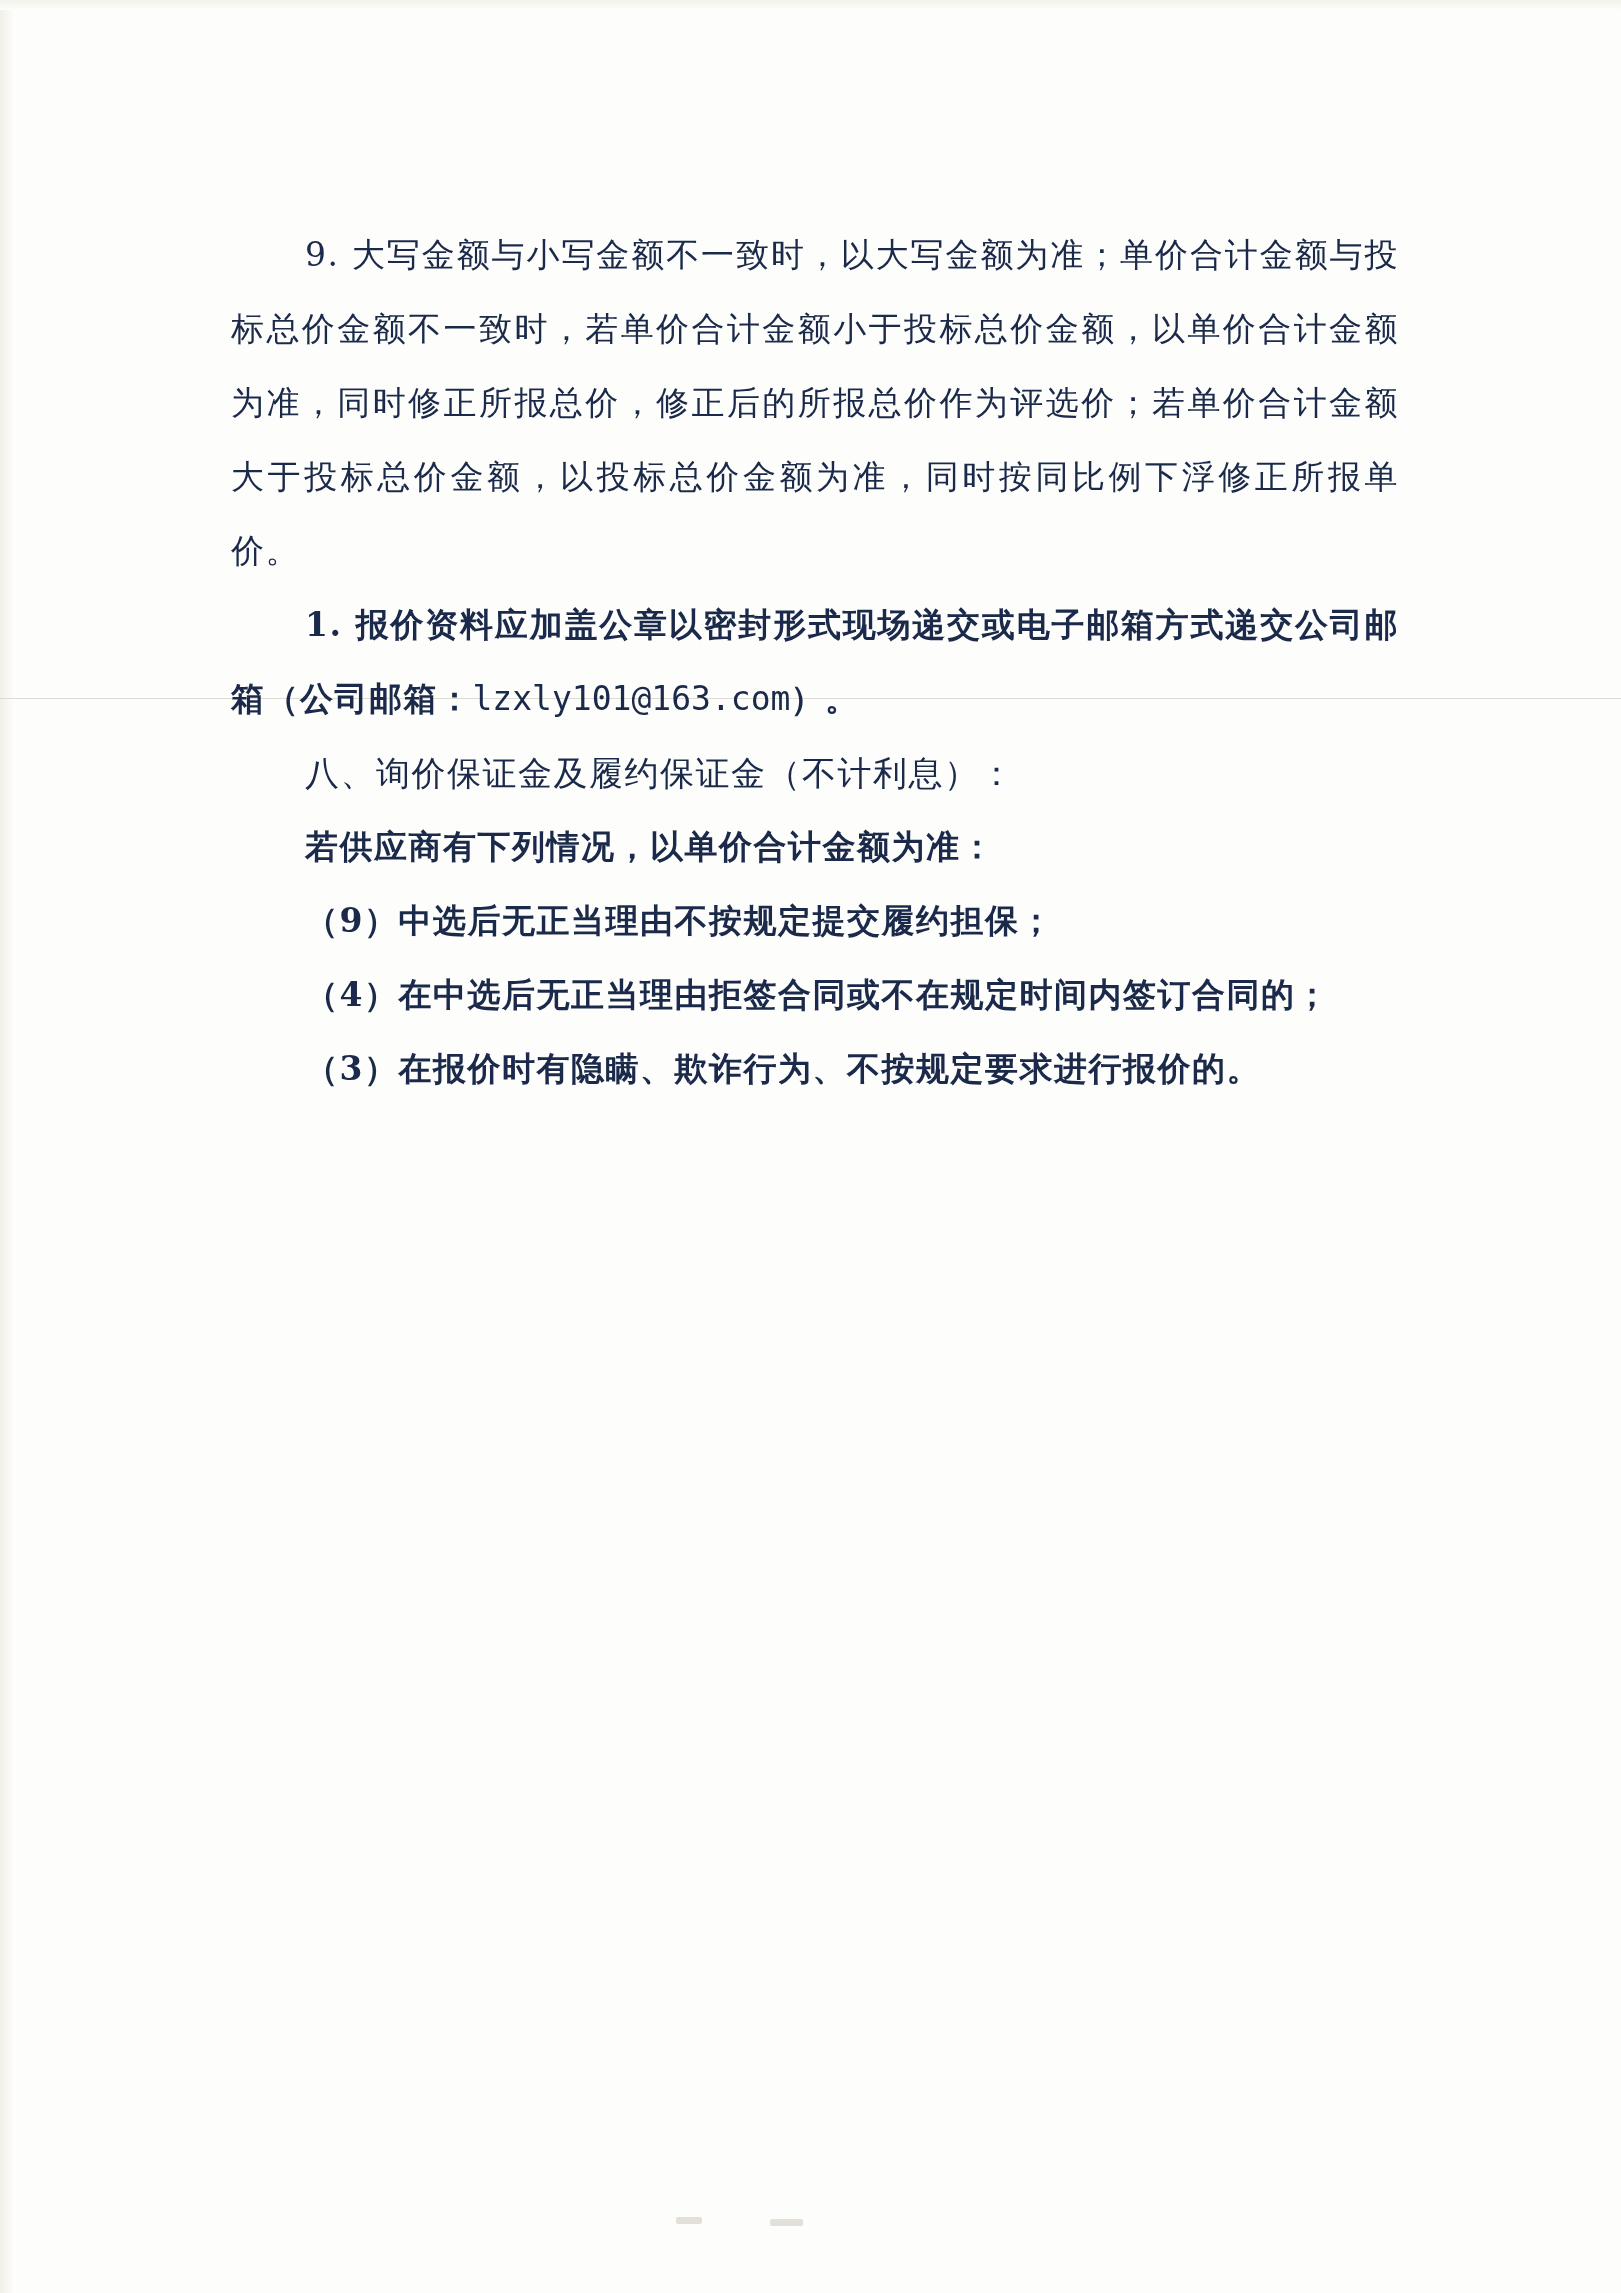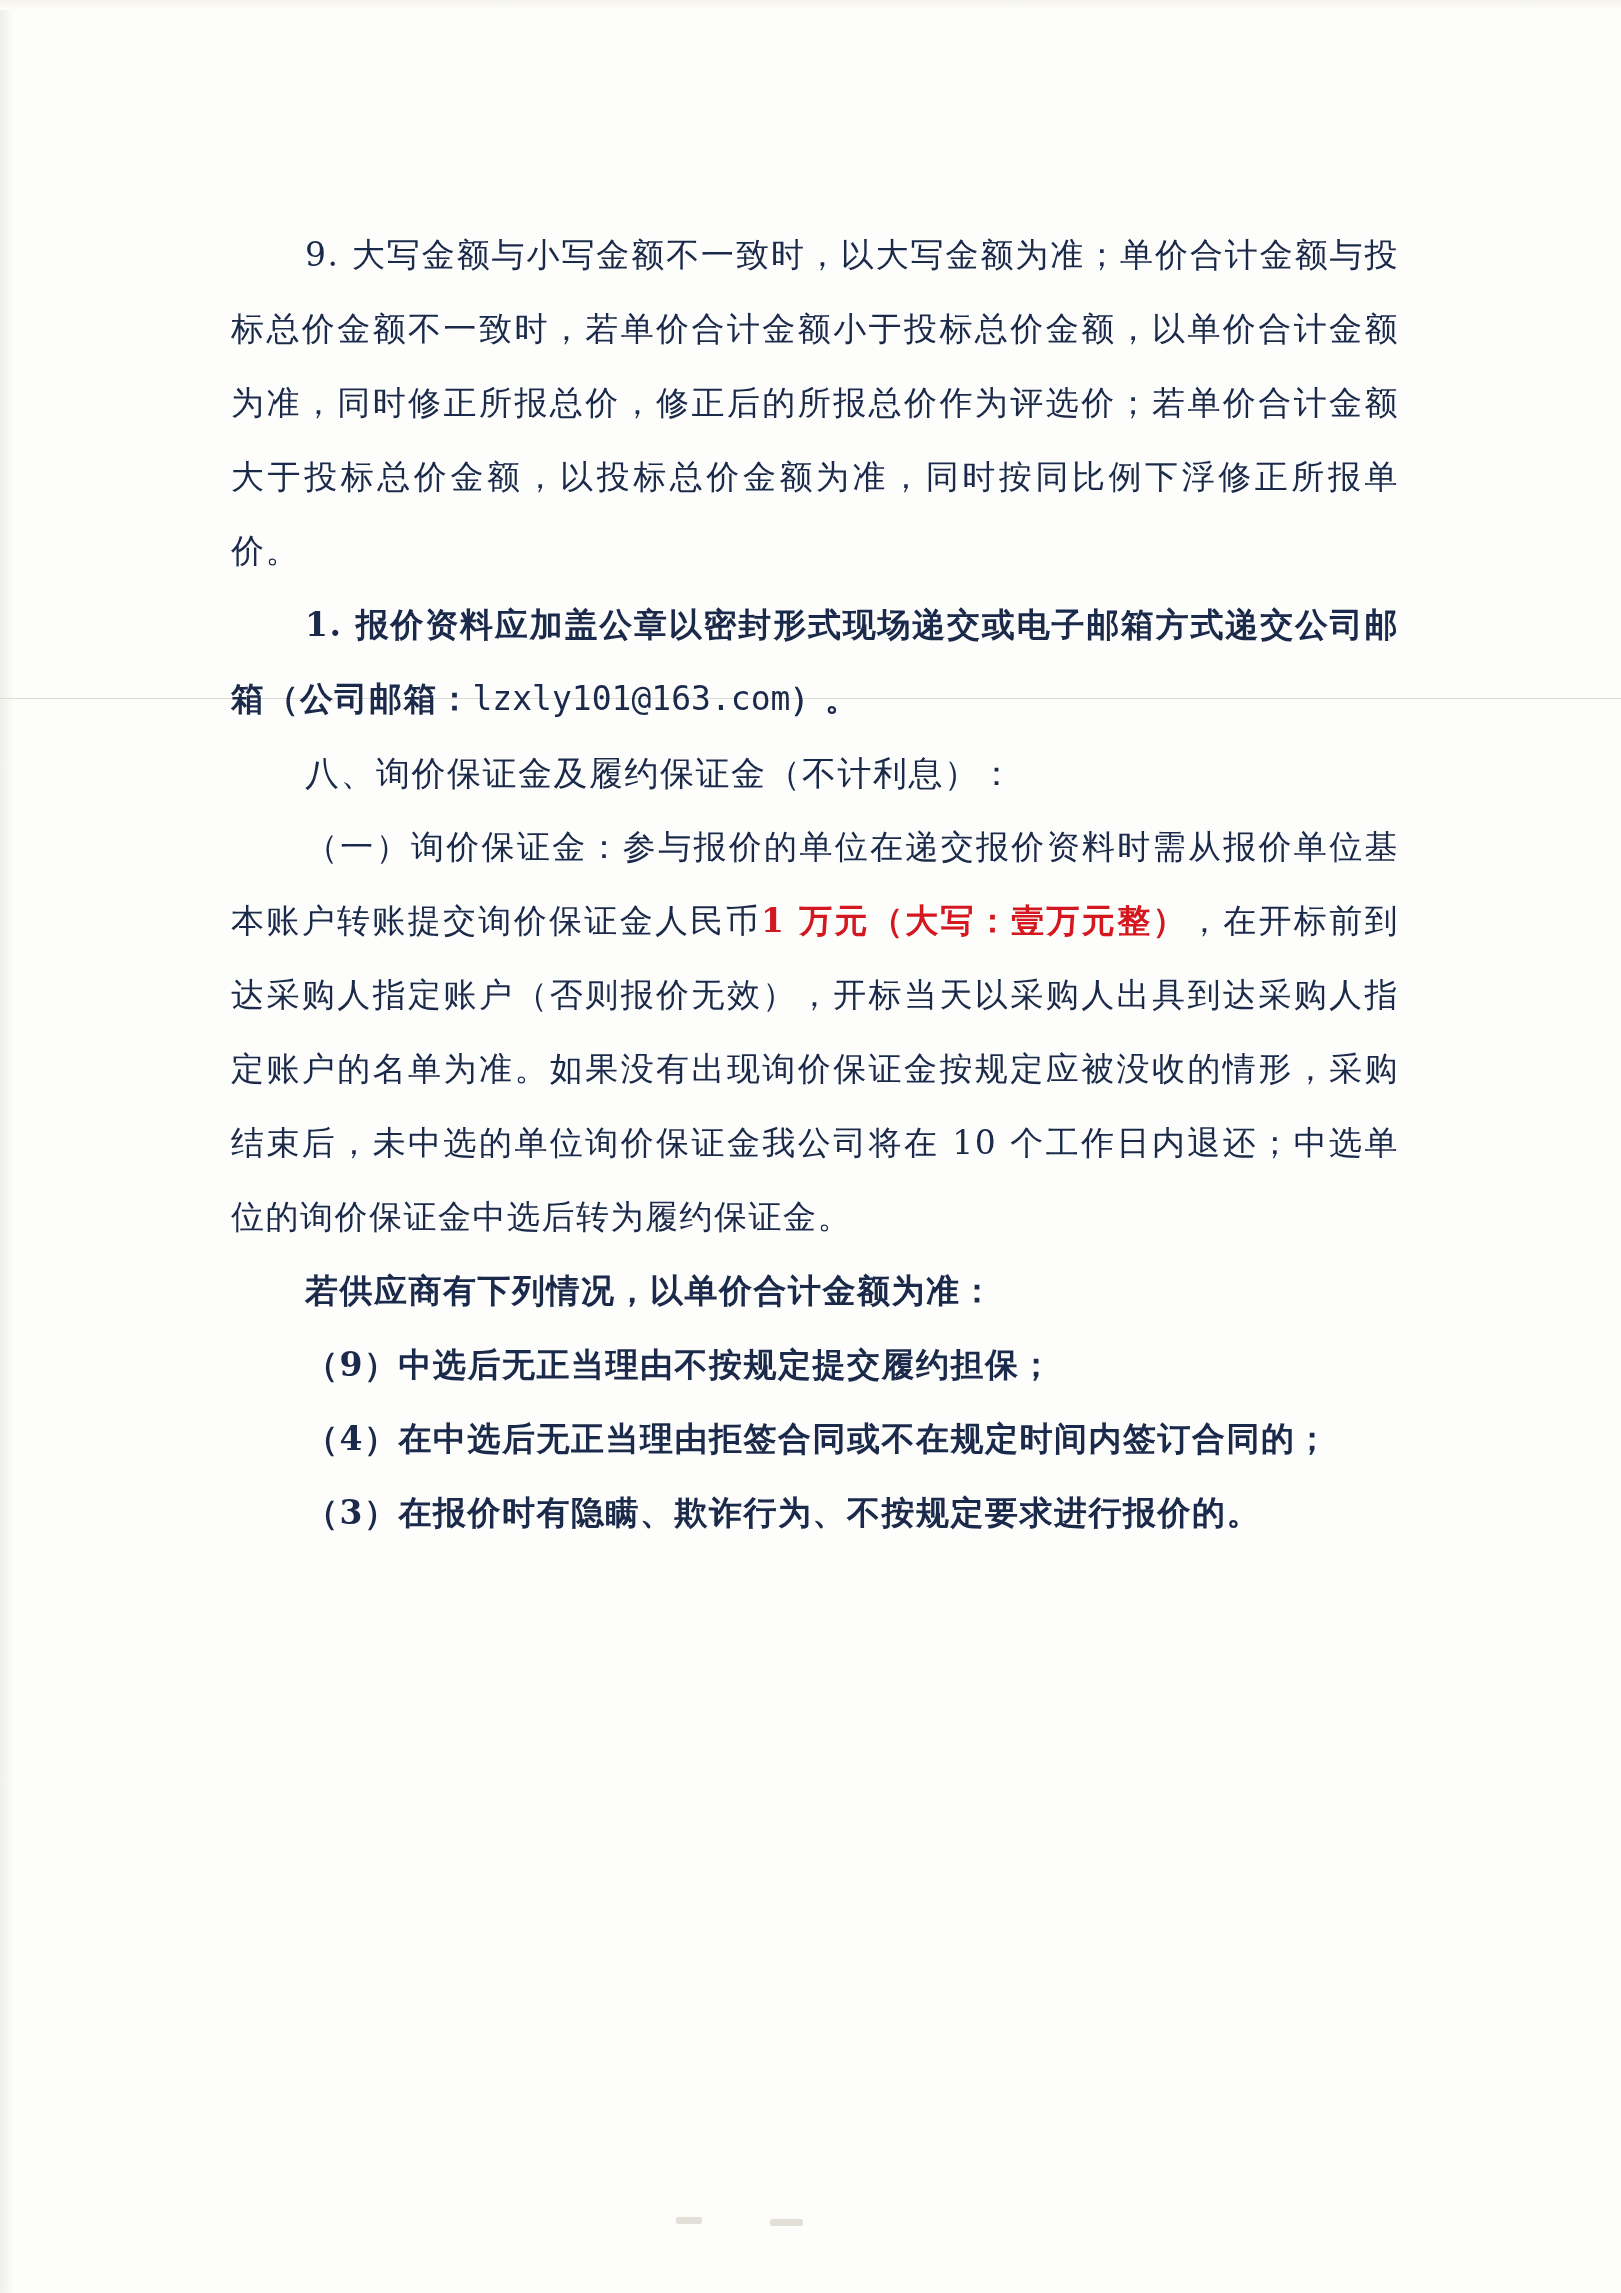--- a/index.html
+++ b/index.html
@@ -97,21 +97,20 @@
   <div class="fold-line"></div>
 
   <div class="content">
 
     <p class="indent">9. 大写金额与小写金额不一致时，以大写金额为准；单价合计金额与投标总价金额不一致时，若单价合计金额小于投标总价金额，以单价合计金额为准，同时修正所报总价，修正后的所报总价作为评选价；若单价合计金额大于投标总价金额，以投标总价金额为准，同时按同比例下浮修正所报单价。</p>
 
     <p class="indent bold"><span>1. 报价资料应加盖公章以密封形式现场递交或电子邮箱方式递交公司邮箱（公司邮箱：</span><span class="mono">lzxly101@163.com</span><span>）。</span></p>
 
     <p class="indent heading">八、询价保证金及履约保证金（不计利息）：</p>
 
-    <p class="indent"><span>（一）询价保证金：参与报价的单位在递交报价资料时需从报价单位基本账户转账提交询价保证金人民币</span><span class="red">1 万元（大写：壹万元整）</span><span>，在开标前到达采购人指定账户（否则报价无效），开标当天以采购人出具到达采购人指定账户的名单为准。如果没有出现询价保证金按规定应被没收的情形，采购结束后，未中选的单位询价保证金我公司将在 10 个工作日内退还；中选单位的询价保证金中选后转为履约保证金。</span></p>
 
     <p class="indent bold">若供应商有下列情况，以单价合计金额为准：</p>
 
     <p class="indent bold">（9）中选后无正当理由不按规定提交履约担保；</p>
 
     <p class="indent bold">（4）在中选后无正当理由拒签合同或不在规定时间内签订合同的；</p>
 
     <p class="indent bold">（3）在报价时有隐瞒、欺诈行为、不按规定要求进行报价的。</p>
 
 

